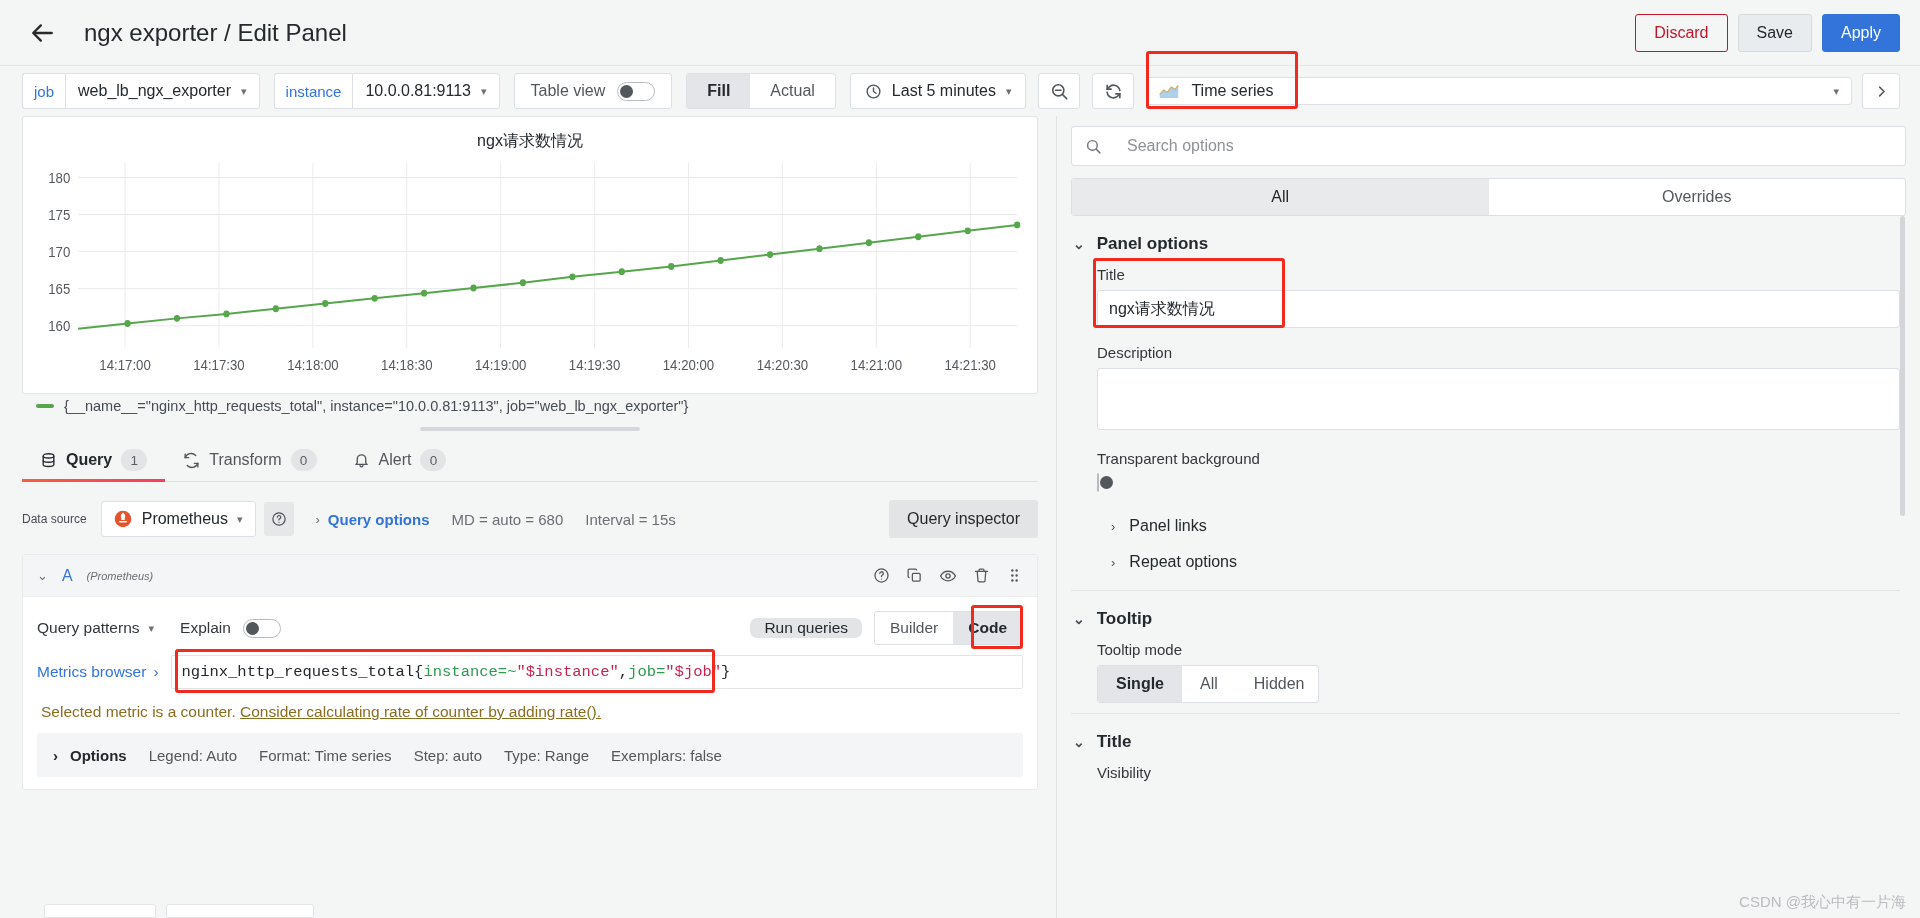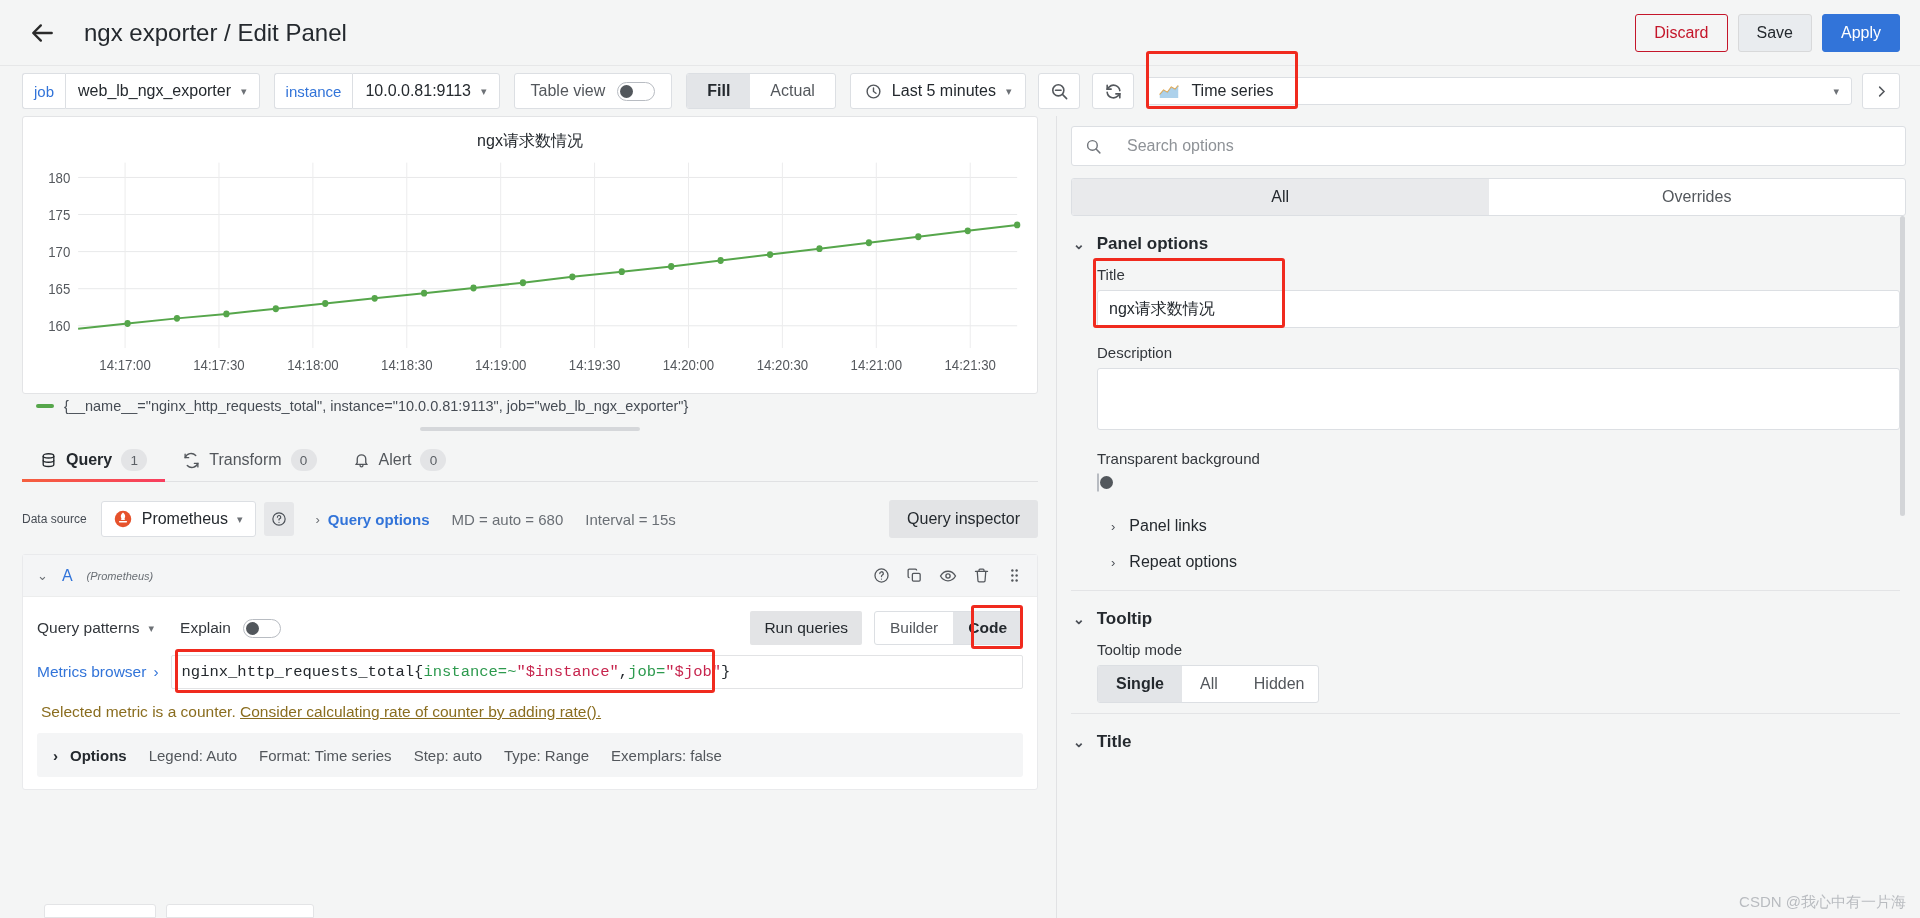--- a/index.html
+++ b/index.html
@@ -226,23 +226,23 @@
   .qhead .dsname { color: #6a6f75; font-size: 11px; font-style: italic; }
   .qhead .actions { margin-left: auto; display: flex; align-items: center; gap: 16px; color: #53575c; }
 
   .qtoolrow {
     display: flex; align-items: center; gap: 0;
     padding: 14px 14px 10px 14px; position: relative;
   }
   .qpat { font-size: 15.5px; color: #33373c; display: flex; align-items: center; gap: 9px; cursor: pointer; }
   .explain { margin-left: 26px; font-size: 15.5px; color: #33373c; display: flex; align-items: center; gap: 12px; }
   .run-btn {
-    margin-left: auto; height: 34px; padding: 0 14px;
+    margin-left: auto; height: 20px; padding: 0 14px;
     display: flex; align-items: center; background: #e3e4e6;
-    border-radius: 2px; font-size: 15.5px; cursor: pointer;
+    border-radius: 7px; font-size: 15.5px; cursor: pointer;
   }
   .bc-seg {
     margin-left: 12px; display: flex; height: 34px;
     border: 1px solid #dcdfe3; border-radius: 3px; overflow: hidden; background: #fff;
   }
   .bc-seg > div { display: flex; align-items: center; padding: 0 15px; font-size: 15.5px; color: #53575c; cursor: pointer; }
   .bc-seg > div.active { background: #e3e5e8; color: #24292e; font-weight: 600; }
 
   .expr-row { display: flex; align-items: center; padding: 0 14px 4px 14px; position: relative; }
   .mb-link {
@@ -720,17 +720,20 @@
           <div>All</div>
           <div>Hidden</div>
         </div>
       </div>
 
       <div class="sec-div"></div>
       <div class="sec-head">
         <span class="caret">⌄</span>
         <span>Title</span>
       </div>
+      <div class="sec-body">
+        <div class="field-label">Visibility</div>
+      </div>
     </div>
 
     <div class="watermark">CSDN @我心中有一片海</div>
   </div>
 </div>
 
 </body></html>

